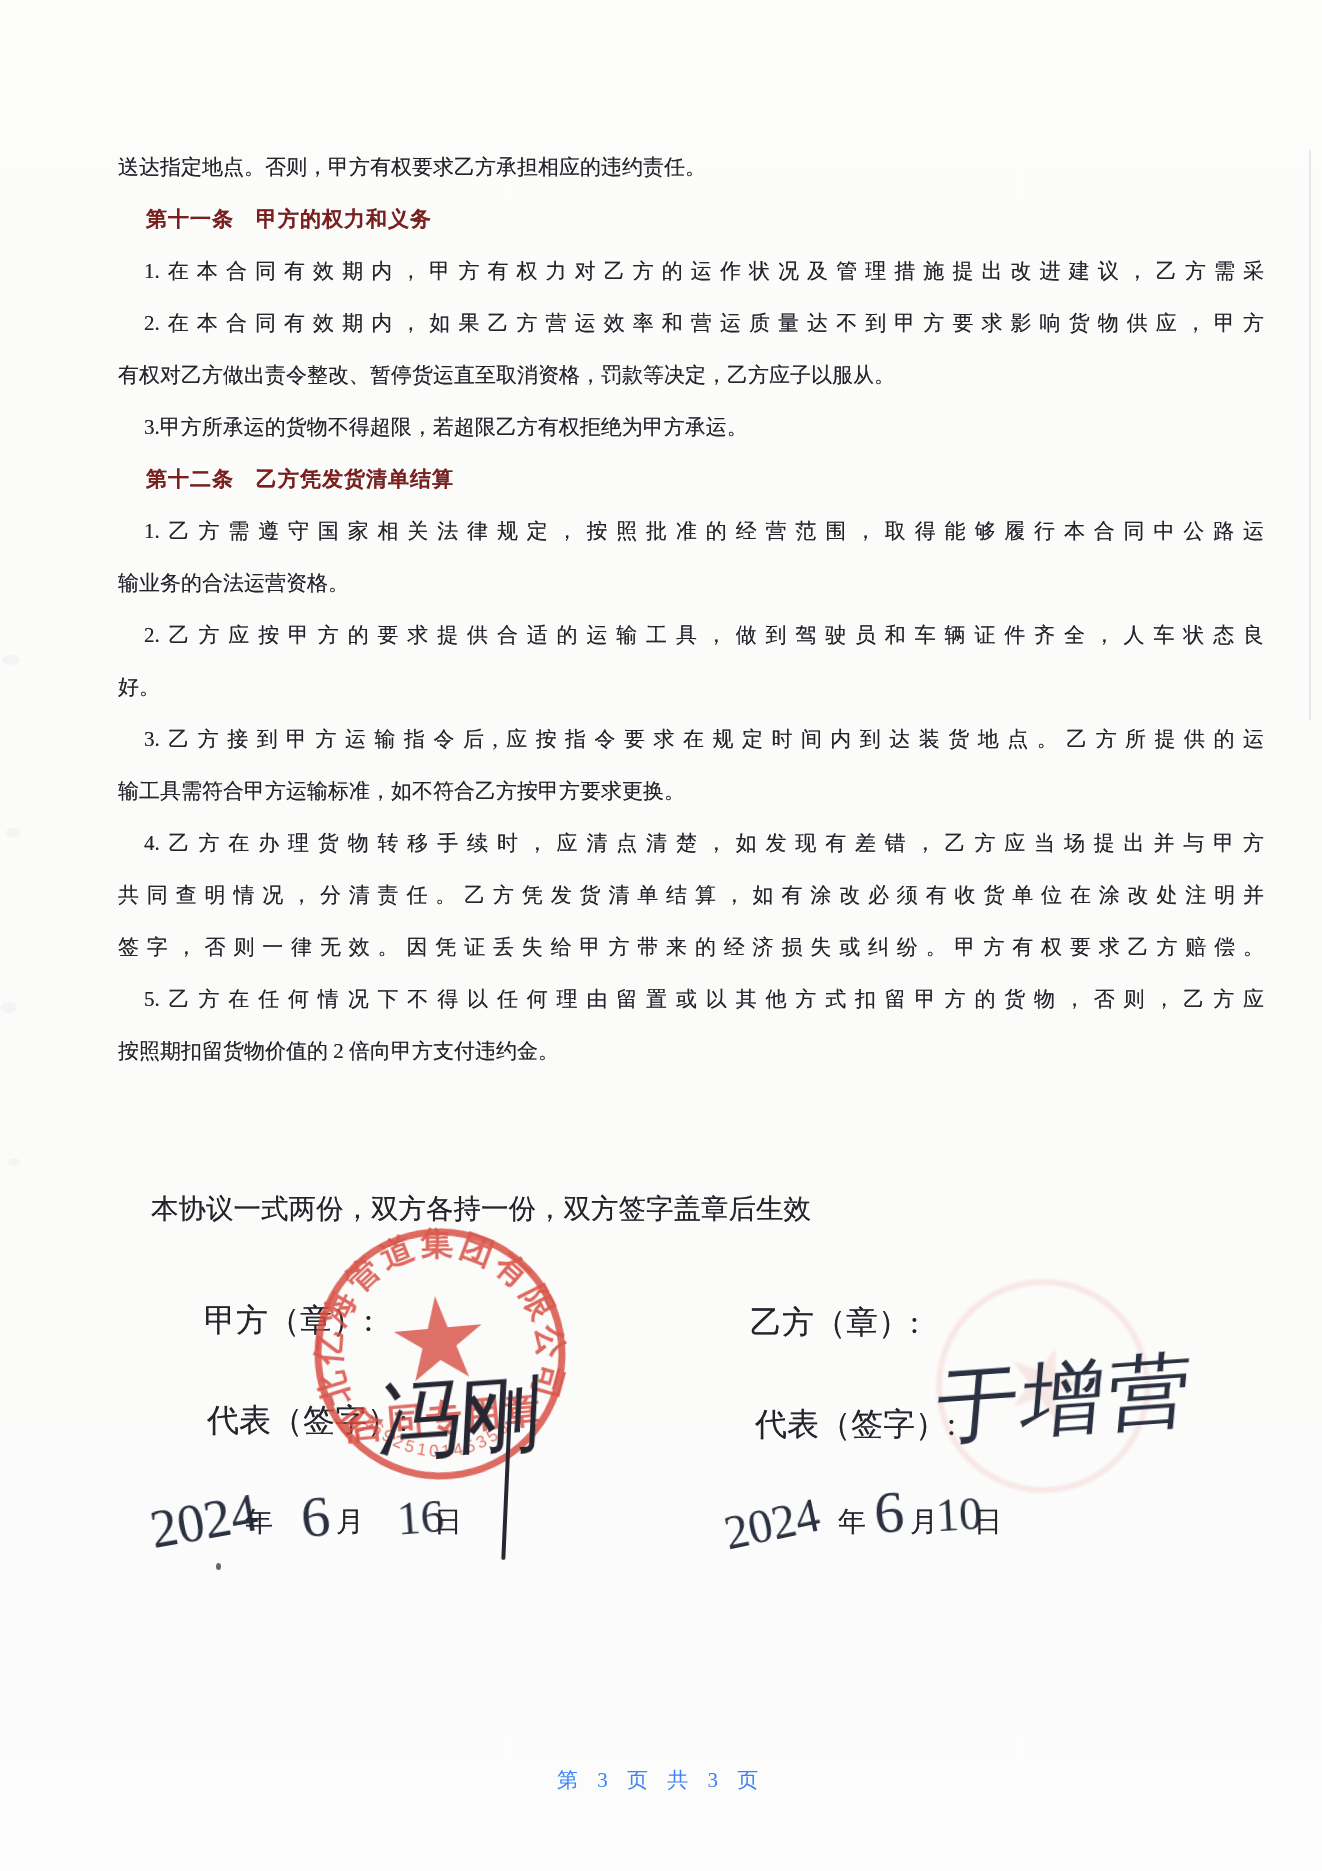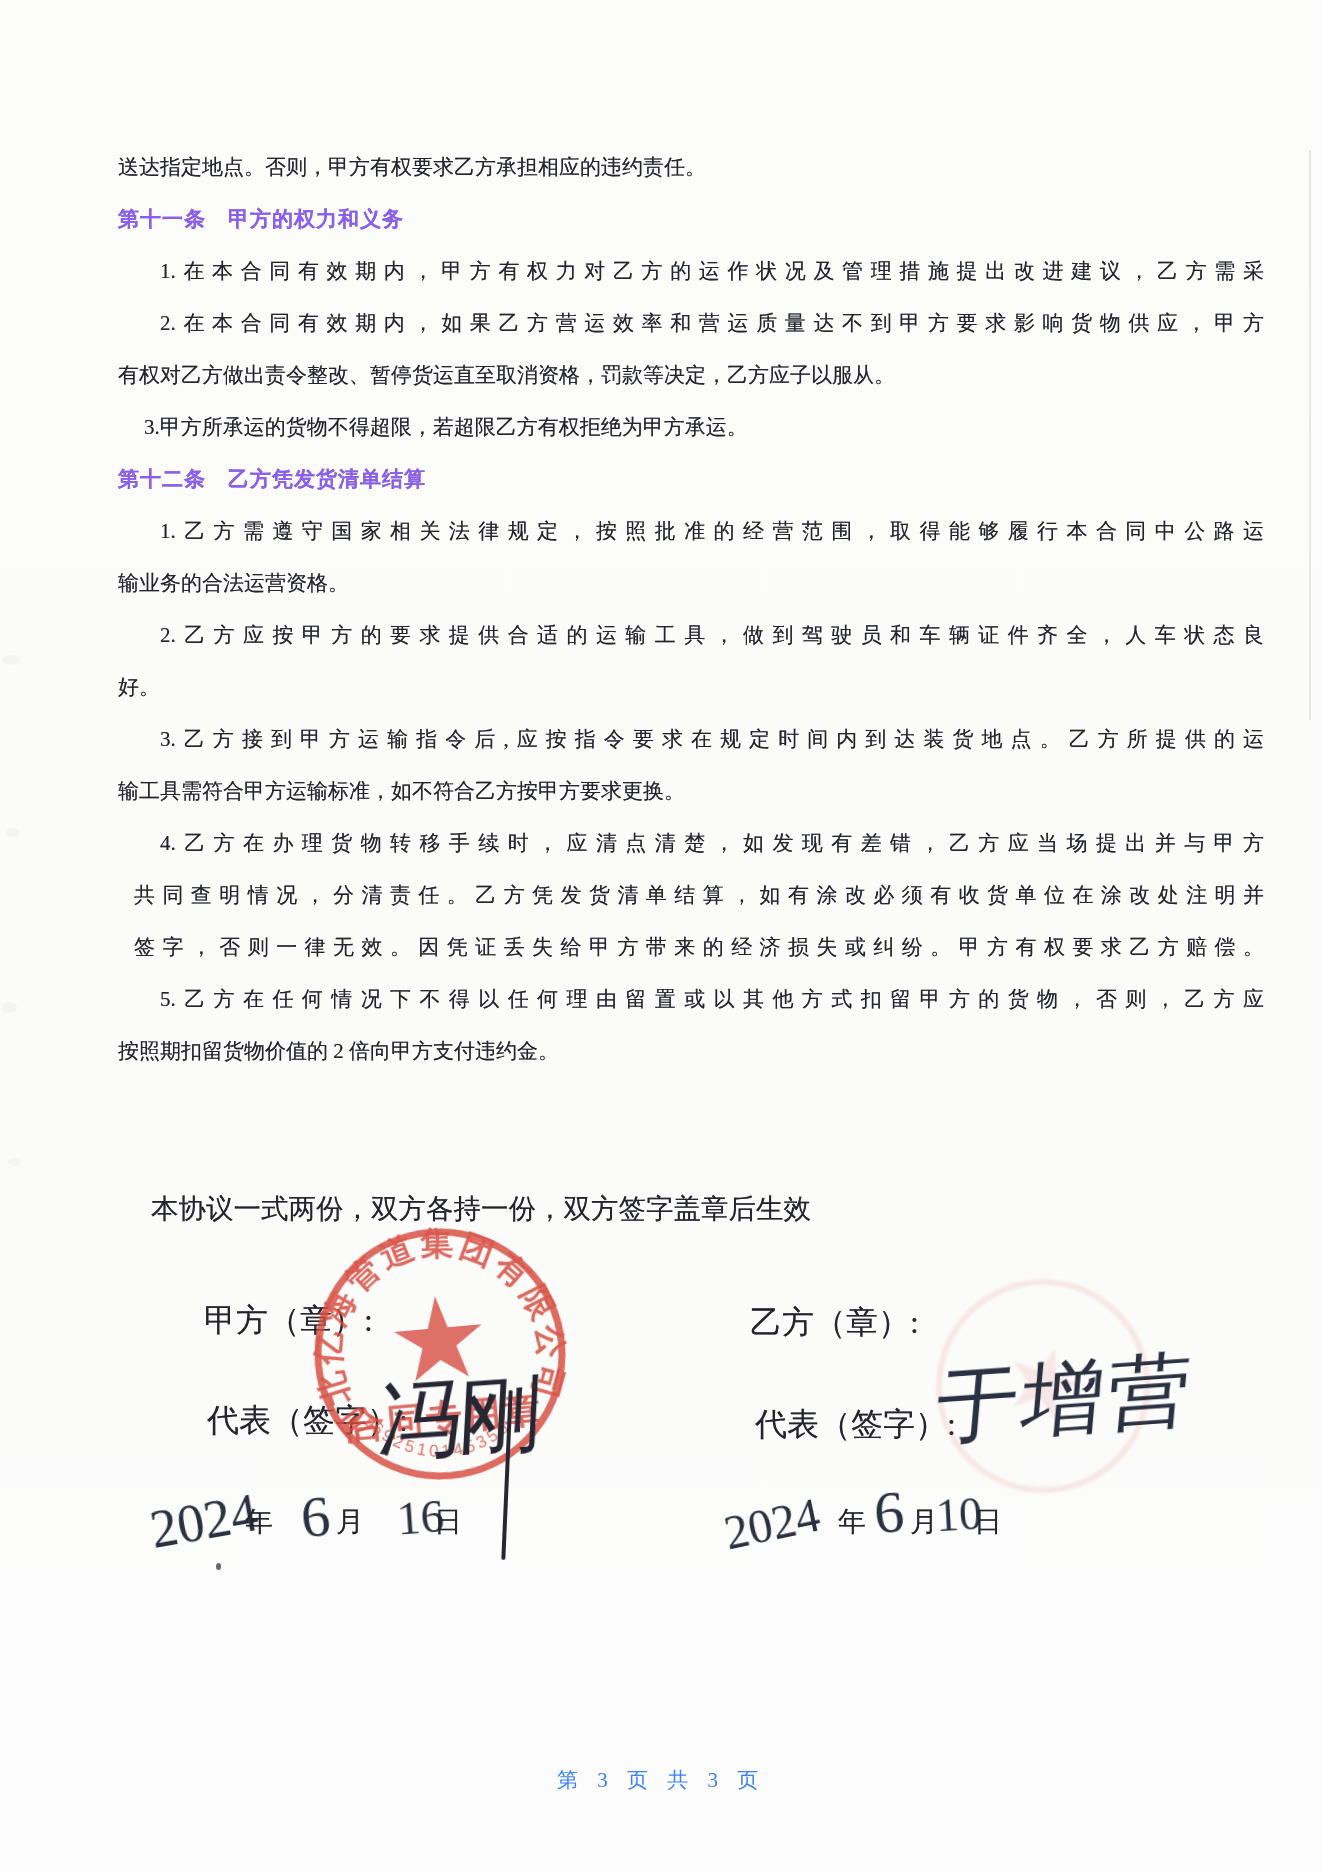--- a/index.html
+++ b/index.html
@@ -14,27 +14,27 @@
   .contract-body{
     position:absolute;left:118px;top:141px;width:1146px;
   }
   .line{
     height:52px;line-height:52px;font-size:21px;
     white-space:nowrap;
     text-shadow:0 0 .6px rgba(35,36,44,.55);
   }
   .line.just{
     white-space:normal;
-    text-align:justify;text-align-last:justify;text-justify:inter-character;margin-left:16px;
+    text-align:justify;text-align-last:justify;text-justify:inter-character;
   }
   .line.ind{padding-left:26px;}
   .line.just.ind{padding-left:26px;}
   .line.heading{
     font-family:"Liberation Sans","DejaVu Sans",sans-serif;
-    font-weight:bold;color:#8b5cf6;letter-spacing:1px;
+    font-weight:bold;color:#7f1d1d;letter-spacing:1px;margin-left:28px;
   }
   .closing{
     margin-top:27px;padding-left:33px;
     height:52px;line-height:52px;font-size:27.5px;white-space:nowrap;
     text-shadow:0 0 .6px rgba(35,36,44,.55);
   }
   
   .sig-label{
     position:absolute;font-size:32px;line-height:30px;white-space:nowrap;
     text-shadow:0 0 .6px rgba(35,36,44,.5);

